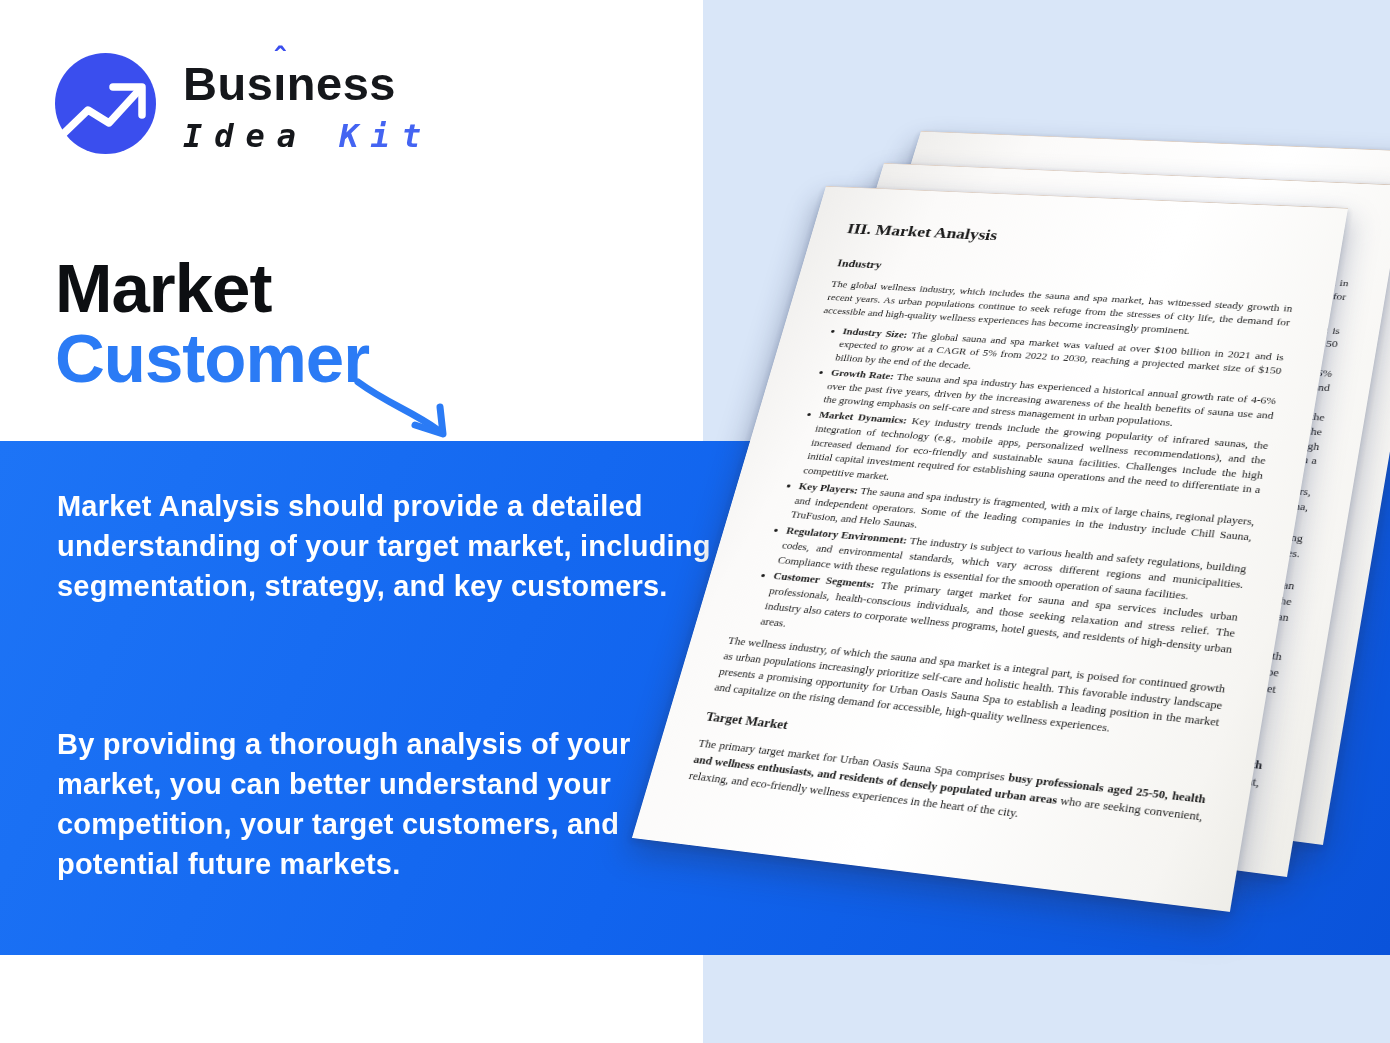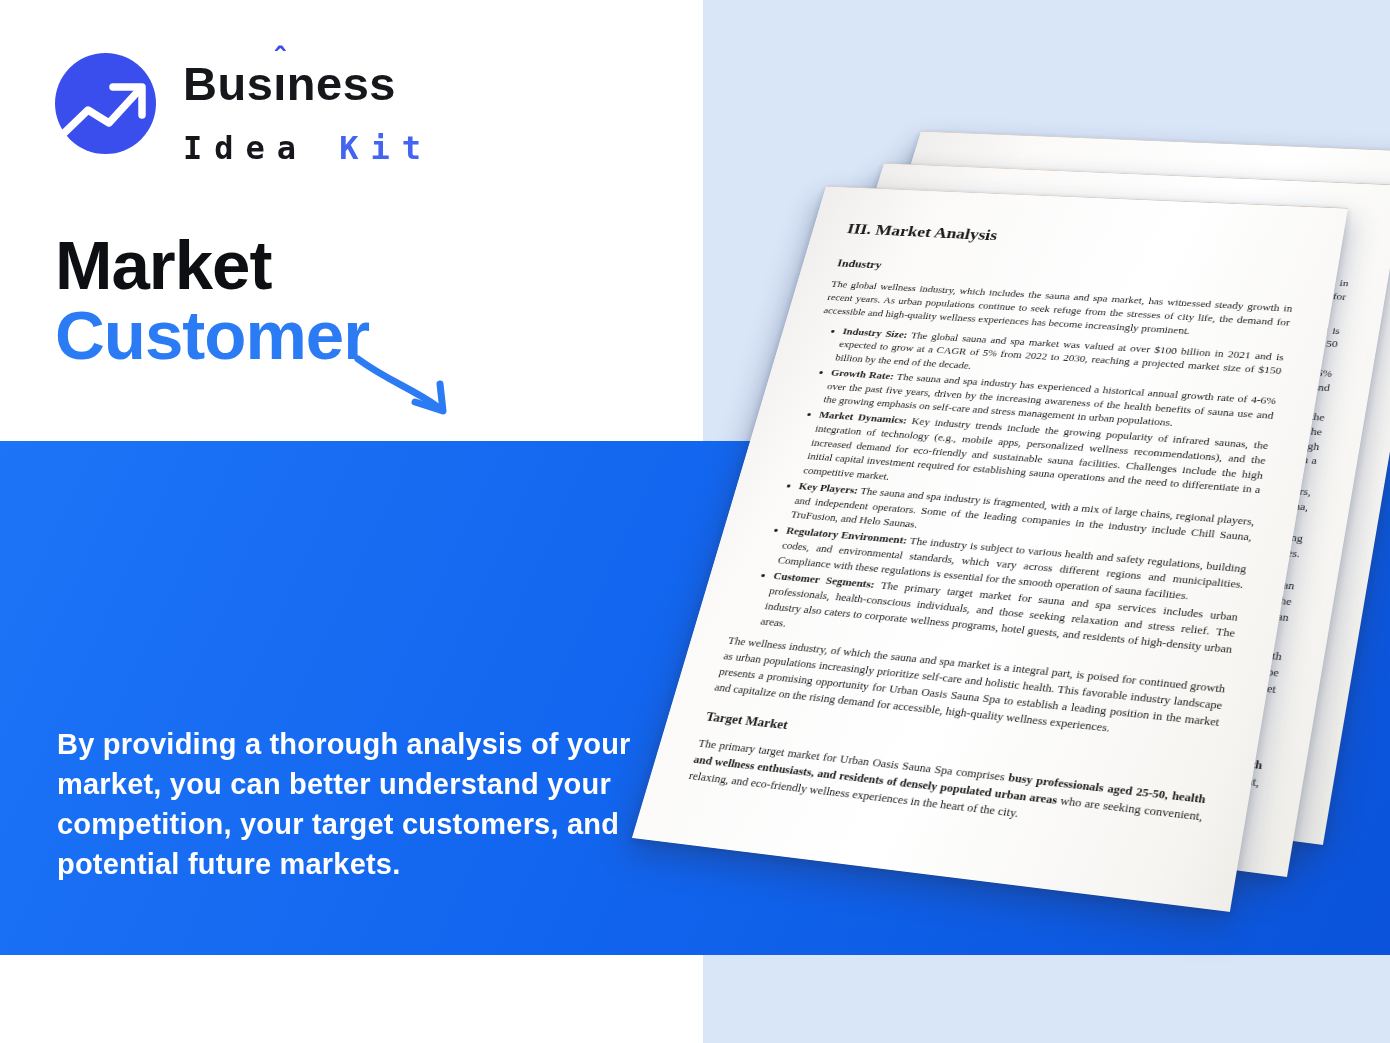--- a/index.html
+++ b/index.html
@@ -20,26 +20,26 @@
 
   
   .logo{position:absolute;left:55px;top:53px;}
   .logo svg{display:block;}
   .wordmark{position:absolute;left:128px;top:3px;white-space:nowrap;}
   .wm1{font-size:47px;font-weight:800;color:#15171b;letter-spacing:.5px;
        font-family:"Liberation Sans",sans-serif;}
   .ic{position:relative;display:inline-block;}
   .ic .caret{position:absolute;left:50%;transform:translateX(-50%);top:-0.50em;
              color:var(--brand-indigo,#3a4eee);font-size:0.66em;font-weight:900;font-style:normal;}
-  .wm2{display:block;margin-top:18px;font-family:"DejaVu Sans Mono",monospace;
-       font-size:32px;font-weight:700;color:#15171b;letter-spacing:12px;}
+  .wm2{display:block;margin-top:6px;font-family:"DejaVu Sans Mono",monospace;
+       font-size:32px;font-weight:700;color:#15171b;letter-spacing:12px;font-style:italic;}
   .wm2 .kit{color:var(--kit-blue,#4464f2);}
 
   
-  .hero{position:absolute;left:55px;top:231px;}
+  .hero{position:absolute;left:55px;top:254px;}
   .hero h1{margin:0;font-size:69px;line-height:70px;font-weight:800;
            letter-spacing:-1px;color:#0d0f12;}
   .hero .l2{color:var(--accent-azure,#2b7bf5);}
   .hero-arrow{position:absolute;left:295px;top:118px;}
 
   
   .papers{position:absolute;left:0;top:0;width:1390px;height:1043px;}
   .paper{position:absolute;left:0;top:0;width:620px;height:860px;overflow:hidden;
          transform-origin:0 0;
          background:linear-gradient(103deg,#efeeec 0%,#fbfaf9 18%,#ffffff 55%,#f6f5f2 90%,#eeede8 100%);
@@ -54,20 +54,21 @@
   .page-inner li{margin:0 0 2px;text-align:justify;}
 </style>
 </head>
 <body>
 
 <div class="canvas">
 
   <div class="panel"></div>
 
   <div class="band">
+    <p class="p1">Market Analysis should provide a detailed understanding of your target market, including segmentation, strategy, and key customers.</p>
     <p class="p2">By providing a thorough analysis of your market, you can better understand your competition, your target customers, and potential future markets.</p>
   </div>
 
   <div class="papers">
     <div class="paper paper-front" style="z-index: 1; transform: matrix3d(0.685076, 0.0176653, 0, -0.0001066, -0.348457, 0.610862, 0, -0.0001666, 0, 0, 1, 0, 921, 131, 0, 1);">
       <div class="page-inner">
         <h2 class="doc-title">III. Market Analysis</h2>
         <h3 class="doc-h3">Industry</h3>
         <p>The global wellness industry, which includes the sauna and spa market, has witnessed steady growth in recent years. As urban populations continue to seek refuge from the stresses of city life, the demand for accessible and high-quality wellness experiences has become increasingly prominent.</p>
         <ul>

